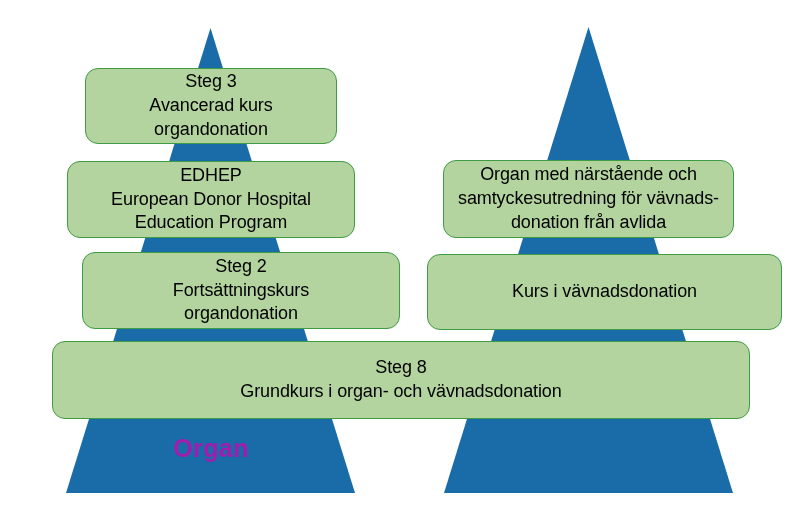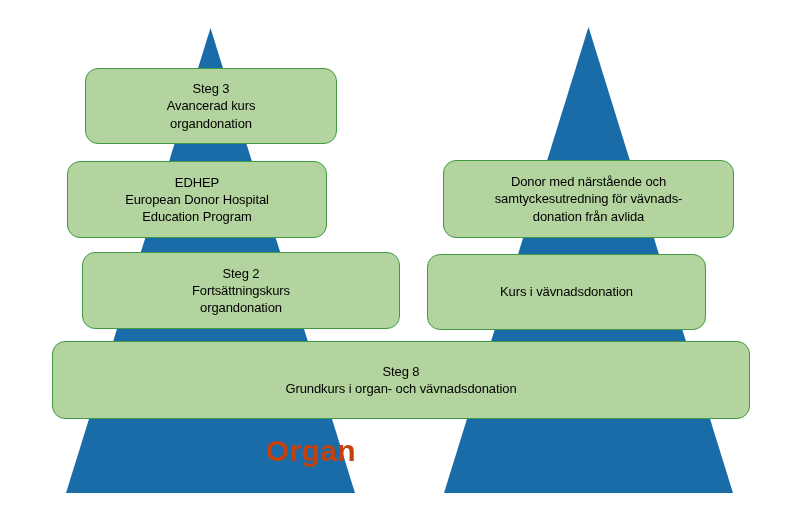--- a/index.html
+++ b/index.html
@@ -30,41 +30,41 @@
     position: absolute;
     box-sizing: border-box;
     background: #b3d49e;
     border: 1.6px solid #3f9b44;
     border-radius: 13px;
     display: flex;
     align-items: center;
     justify-content: center;
     text-align: center;
     color: #000000;
-    font-size: 13px;
+    font-size: 18px;
     line-height: 1.33;
     letter-spacing: -0.1px;
     white-space: pre-line;
   }
   .base-label {
     position: absolute;
-    color: #c2410c;
-    font-size: 30px;
+    color: #a21caf;
+    font-size: 25px;
     font-weight: bold;
     letter-spacing: 0.4px;
-    text-align: right;
+    text-align: center;
     pointer-events: none;
   }
   
   #box-l3 { left: 85px;  top: 68px;  width: 252px; height: 76px; }
-  #box-l2b{ left: 67px;  top: 161px; width: 260px; height: 77px; }
+  #box-l2b{ left: 67px;  top: 161px; width: 288px; height: 77px; }
   #box-l2 { left: 52px;  top: 252px; width: 318px; height: 77px; margin-left: 30px; }
   
   #box-r3 { left: 443px; top: 160px; width: 291px; height: 78px; }
-  #box-r2 { left: 427px; top: 254px; width: 279px; height: 76px; }
+  #box-r2 { left: 427px; top: 254px; width: 355px; height: 76px; }
   
   #box-base { left: 52px; top: 341px; width: 698px; height: 78px; }
   #label-organ  { left: 66px;  top: 434px; width: 290px; }
   #label-vavnad { left: 444px; top: 434px; width: 290px; }
 </style>
 </head>
 <body>
 
 <div id="diagram">
 
@@ -80,21 +80,21 @@
 organdonation</div>
 
   <div class="level-box" id="box-l2b">EDHEP
 European Donor Hospital
 Education Program</div>
 
   <div class="level-box" id="box-l2">Steg 2
 Fortsättningskurs
 organdonation</div>
 
-  <div class="level-box" id="box-r3">Donor med närstående och
+  <div class="level-box" id="box-r3">Organ med närstående och
 samtyckesutredning för vävnads-
 donation från avlida</div>
 
   <div class="level-box" id="box-r2">Kurs i vävnadsdonation</div>
 
   <div class="level-box" id="box-base">Steg 8
 Grundkurs i organ- och vävnadsdonation</div>
 
   <div class="base-label" id="label-organ">Organ</div>
 

